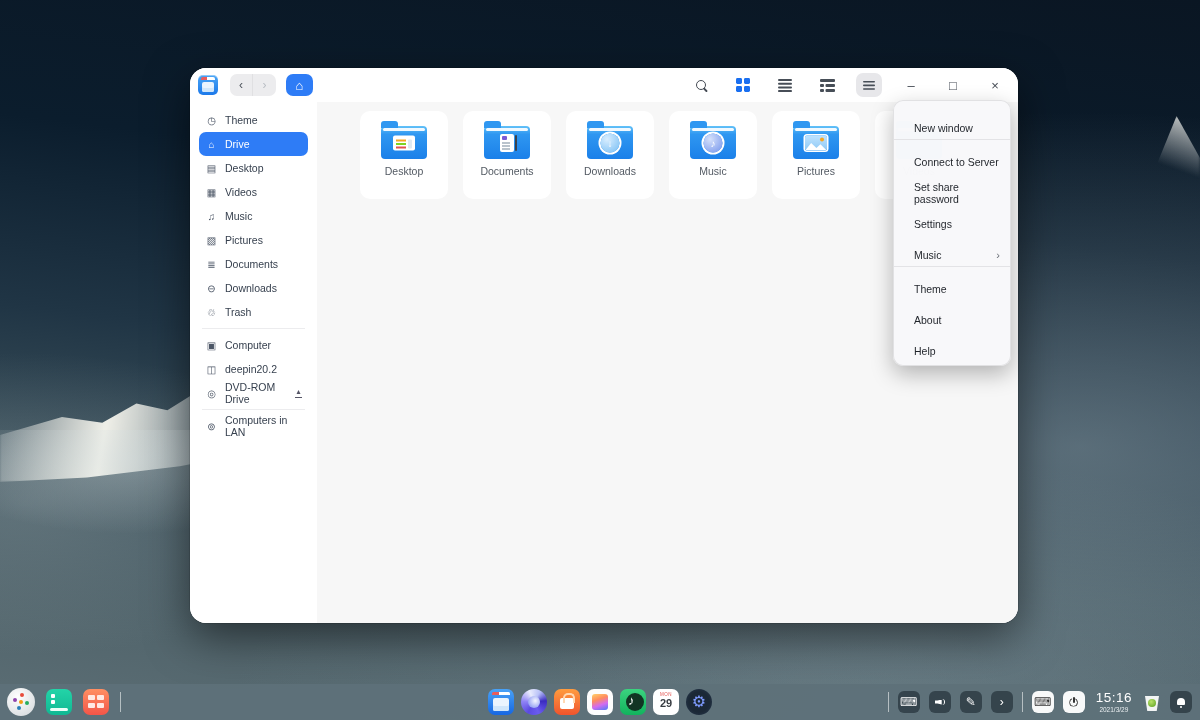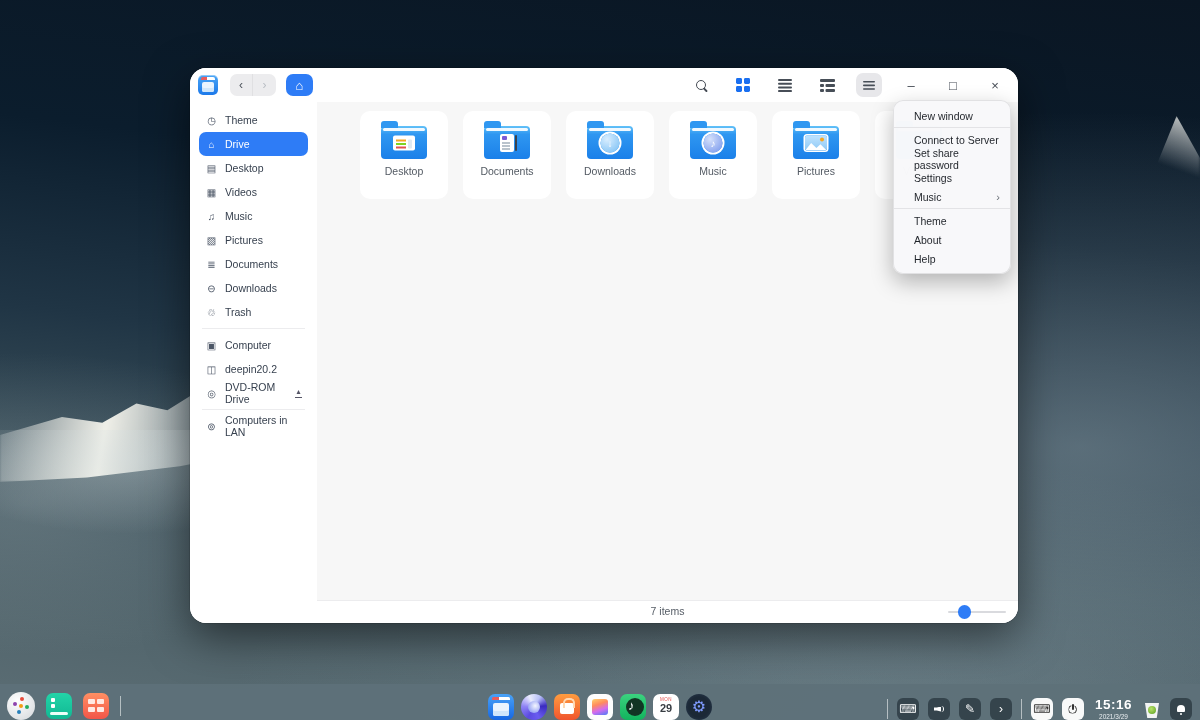--- a/index.html
+++ b/index.html
@@ -102,27 +102,27 @@
   
   .statusbar { height:23px; flex:0 0 23px; background:#fff; border-top:1px solid #ececee; position:relative; }
   .status-count { position:absolute; left:0; right:0; top:4px; text-align:center; font-size:10.5px; color:#565d66; }
   .zoom-slider { position:absolute; right:12px; top:10px; width:58px; height:2px; background:#d9dade; border-radius:1px; }
   .zoom-handle { position:absolute; left:10px; top:-6px; width:13px; height:14px; border-radius:7px; background:#2e7cf6; }
 
   
   .menu { position:absolute; left:703px; top:32px; width:118px; z-index:60;
     background:rgba(248,248,250,.99); border:1px solid rgba(0,0,0,.09); border-radius:10px;
     box-shadow:0 8px 22px rgba(0,0,0,.28); padding:5px 0; }
-  .menu-item { height:19px; display:flex; align-items:center; padding:0 10px 0 20px; font-size:10.5px; color:#1f2329; }
+  .menu-item { height:19px; display:flex; align-items:center; padding:0 10px 0 20px; font-size:10.5px; color:#1f2329;margin-top:12px; }
   .menu-item .arrow { margin-left:auto; color:#6a6f76; font-size:11px; }
   .menu-sep { height:1px; background:#e3e3e6; margin:2px 0; }
 
   
   .dock { position:fixed; left:0; right:0; bottom:0; height:36px; background:rgba(93,113,121,.94);
-    display:flex; align-items:flex-end; z-index:100; }
+    display:flex; align-items:center; z-index:100; }
   .dock-left { display:flex; align-items:center; gap:11px; padding-left:7px; }
   .dock-center { position:absolute; left:50%; transform:translateX(-50%); display:flex; align-items:center; gap:7px; }
   .dock-right { margin-left:auto; display:flex; align-items:center; gap:9px; padding-right:8px; }
   .dock-sep { width:1px; height:20px; background:rgba(255,255,255,.55); }
 
   .dk { width:26px; height:26px; border-radius:7px; position:relative; flex:0 0 auto; }
   .launcher { width:28px; height:28px; border-radius:50%; background:radial-gradient(circle at 38% 32%, #ffffff, #d9dde0 85%); }
   .launcher::before { content:''; position:absolute; left:12px; top:12px; width:4px; height:4px; border-radius:50%; background:#f39c12;
     box-shadow:-6px -2px 0 #8e44ad, 1px -7px 0 #e74c3c, 6px 1px 0 #27ae60, -2px 6px 0 #2980b9; }
   .showdesk { background:linear-gradient(180deg,#23d4a8,#10b893); }
@@ -166,21 +166,21 @@
   .spk::after { content:''; position:absolute; right:0; top:2px; width:3px; height:6px;
     border-right:1.5px solid #fff; border-radius:0 4px 4px 0; }
   .pwr { width:11px; height:11px; position:relative; }
   .pwr::before { content:''; position:absolute; inset:1px; border:1.6px solid #333; border-radius:50%;
     clip-path:polygon(0 0,32% 0,32% 35%,68% 35%,68% 0,100% 0,100% 100%,0 100%); }
   .pwr::after { content:''; position:absolute; left:4.6px; top:0; width:1.8px; height:6px; background:#333; border-radius:1px; }
   .bell { width:10px; height:9px; position:relative; }
   .bell::before { content:''; position:absolute; left:1px; top:0; width:8px; height:7px; background:#fff; border-radius:4px 4px 1px 1px; }
   .bell::after { content:''; position:absolute; left:3.8px; bottom:-1.5px; width:2.4px; height:2.4px; border-radius:50%; background:#fff; }
   .clock { color:#fff; text-align:center; line-height:1; margin:0 2px; }
-  .clock .t { font-size:13.5px; font-weight:bold; letter-spacing:.5px; }
+  .clock .t { font-size:13.5px; font-weight:normal; letter-spacing:.5px; }
   .clock .d { font-size:6.5px; color:#e9eef0; margin-top:2px; }
   .trashdock { width:18px; height:20px; position:relative; }
   .trashdock::before { content:''; position:absolute; left:2px; top:4px; width:14px; height:15px; background:#f2f4f4;
     clip-path:polygon(0 0,100% 0,84% 100%,16% 100%); }
   .trashdock::after { content:''; position:absolute; left:5px; top:7px; width:8px; height:8px; border-radius:50%;
     background:radial-gradient(circle at 40% 35%, #b9e36a, #5a9e1f); }
 </style>
 </head>
 <body>
 
@@ -339,26 +339,20 @@
           <div class="folder">
               <span class="em em-pictures"></span>
             </div>
           <div class="fname">Pictures</div>
         </div>
         <div class="card">
           <div class="folder"></div>
           <div class="fname">Videos</div>
         </div>
       </div>
-      <div class="statusbar">
-        <div class="status-count">7 items</div>
-        <div class="zoom-slider">
-          <div class="zoom-handle"></div>
-        </div>
-      </div>
     </div>
   </div>
 
   <div class="menu">
     <div class="menu-item">
         <span>New window</span>
       </div>
     <div class="menu-sep"></div>
     <div class="menu-item">
         <span>Connect to Server</span>

